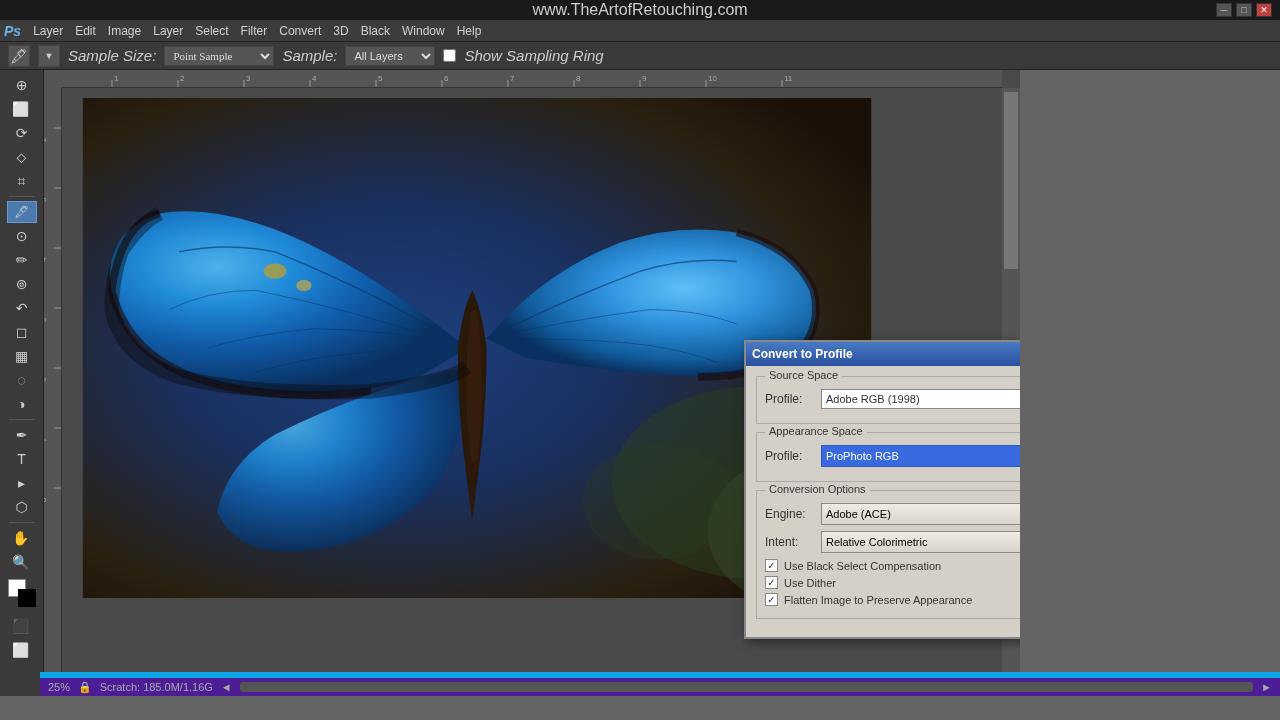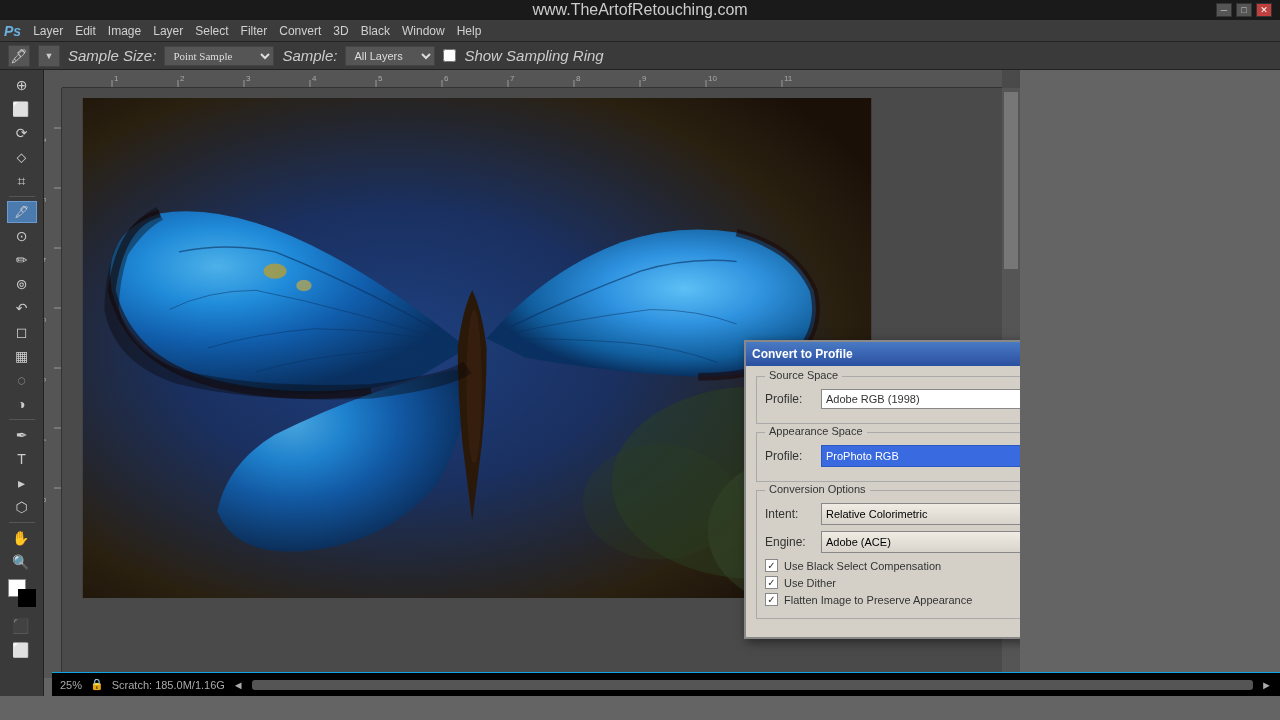--- a/index.html
+++ b/index.html
@@ -289,29 +289,29 @@
     
     .right-panel {
       width: 260px;
       background: #646464;
       flex-shrink: 0;
     }
 
     
     .status-bar {
       height: 24px;
-      background: #000000;
+      background: #4c1d95;
       display: flex;
       align-items: center;
       padding: 0 8px;
-      border-top: 1px solid #0ea5e9;
+      border-top: 6px solid #0ea5e9;
       gap: 8px;
       position: absolute;
       bottom: 0;
-      left: 52px;
+      left: 40px;
       right: 0;
     }
     .status-item {
       color: #aaa;
       font-size: 11px;
     }
     .dialog {
       position: absolute;
       top: 270px;
       left: 700px;
@@ -669,30 +669,30 @@
 
                 </div>
               </div>
             </div>
           </div>
 
           <div class="section-group">
             <span class="section-label">Conversion Options</span>
             <div class="section-content">
               <div class="field-row">
+                <span class="field-label">Engine:</span>
+                <div class="dialog-select">
+                  <span>Adobe (ACE)</span>
+
+                </div>
+              </div>
+              <div class="field-row">
                 <span class="field-label">Intent:</span>
                 <div class="dialog-select">
                   <span>Relative Colorimetric</span>
-
-                </div>
-              </div>
-              <div class="field-row">
-                <span class="field-label">Engine:</span>
-                <div class="dialog-select">
-                  <span>Adobe (ACE)</span>
 
                 </div>
               </div>
               <div class="checkbox-row">
                 <div class="checkbox">✓</div>
                 <span class="checkbox-label">Use Black Select Compensation</span>
               </div>
               <div class="checkbox-row">
                 <div class="checkbox">✓</div>
                 <span class="checkbox-label">Use Dither</span>

